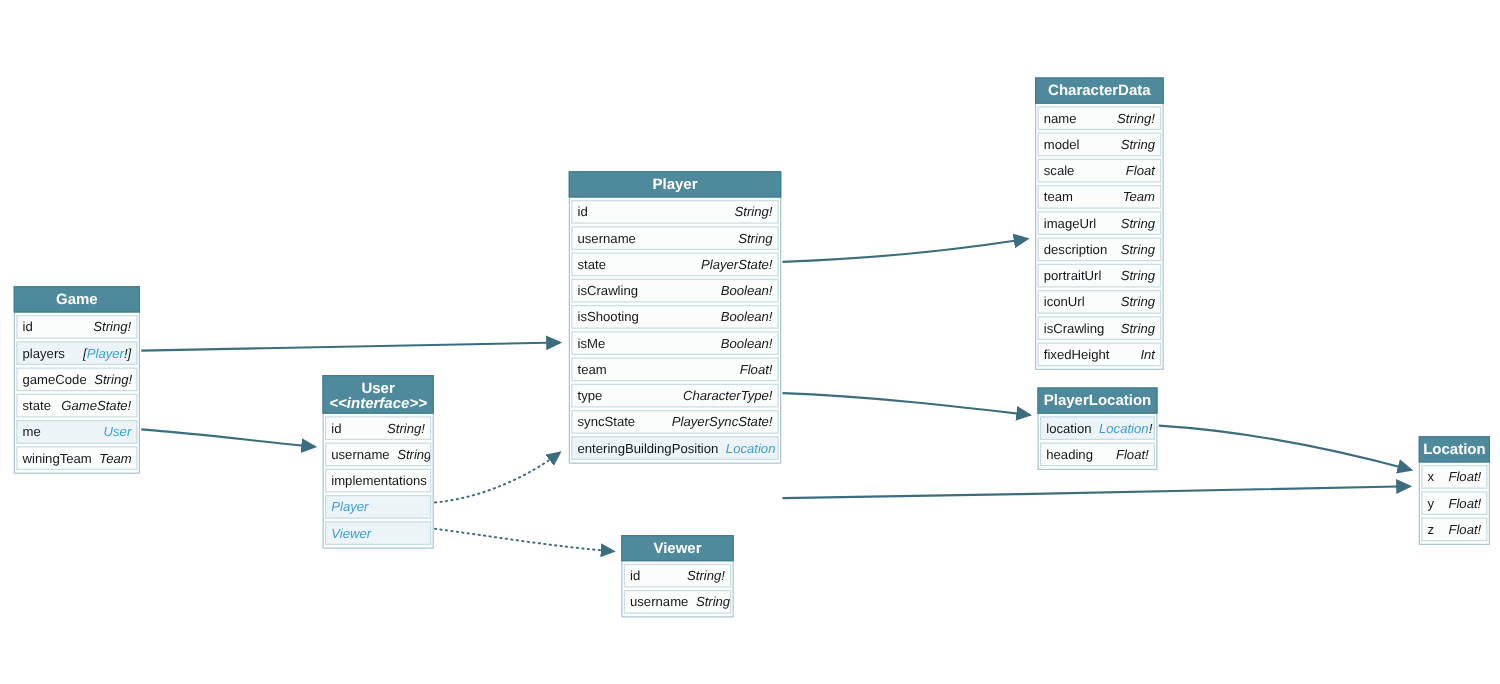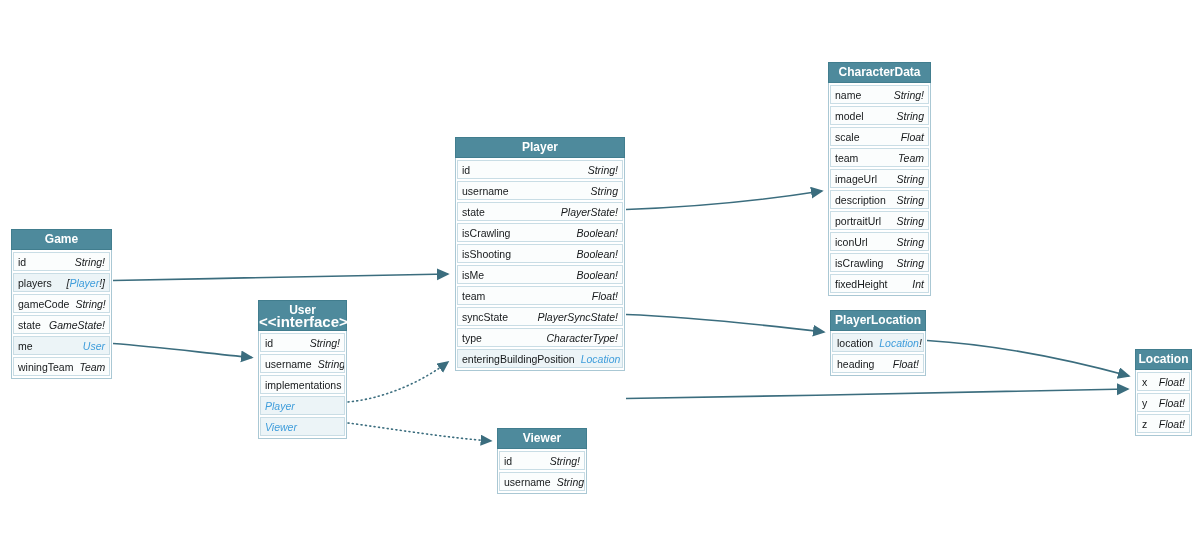--- a/index.html
+++ b/index.html
@@ -5,21 +5,21 @@
   html,body{margin:0;padding:0;background:#ffffff;}
   body{font-family:"Liberation Sans", sans-serif;}
   .canvas{position:relative;width:1200px;height:547px;background:#ffffff;overflow:hidden;}
   .edges{position:absolute;left:0;top:0;width:1200px;height:547px;z-index:1;}
   .gtable{position:absolute;z-index:2;box-sizing:border-box;background:#ffffff;
           border:1px solid #aac8d4;padding:0 0 2px 0;}
   .gheader{background:#4e8a9c;border:1px solid #417d8e;margin:-1px -1px 0 -1px;
            color:#ffffff;text-align:center;font-weight:bold;font-size:12px;
            line-height:19px;min-height:19px;}
   .gheader.with-sub{line-height:14px;padding:2px 0 3px 0;min-height:0;}
-  .gheader .sub{display:block;font-size:15px;font-weight:bold;line-height:10px;}
+  .gheader .sub{display:block;font-size:12px;font-weight:bold;line-height:10px;font-style:italic;}
   .grow{box-sizing:border-box;height:19px;margin:2px 1px 0 1px;border:1px solid #c9dde5;
         background:#fbfdfd;display:flex;justify-content:space-between;align-items:center;
         padding:0 4px;font-size:10.5px;color:#15181a;white-space:nowrap;overflow:hidden;}
   .grow.hl{background:#ecf4f7;}
   .grow.type-only{justify-content:flex-start;}
   .fname{color:#15181a;}
   .ftype{margin-left:6px;color:#15181a;font-style:italic;}
   .grow.type-only .ftype{margin-left:0;}
   .tlink{color:#3f9ddb;}
 </style>
@@ -116,26 +116,26 @@
         </div>
         <div class="grow">
           <span class="fname">isMe</span>
           <span class="ftype"><span>Boolean!</span></span>
         </div>
         <div class="grow">
           <span class="fname">team</span>
           <span class="ftype"><span>Float!</span></span>
         </div>
         <div class="grow">
+          <span class="fname">type</span>
+          <span class="ftype"><span>CharacterType!</span></span>
+        </div>
+        <div class="grow">
           <span class="fname">syncState</span>
           <span class="ftype"><span>PlayerSyncState!</span></span>
-        </div>
-        <div class="grow">
-          <span class="fname">type</span>
-          <span class="ftype"><span>CharacterType!</span></span>
         </div>
         <div class="grow hl">
           <span class="fname">enteringBuildingPosition</span>
           <span class="ftype"><span class="tlink">Location</span></span>
         </div>
       </div>
       <div class="gtable" style="left: 497px; top: 428px; width: 90px;">
         <div class="gheader"><span>Viewer</span></div>
         <div class="grow">
           <span class="fname">id</span>

